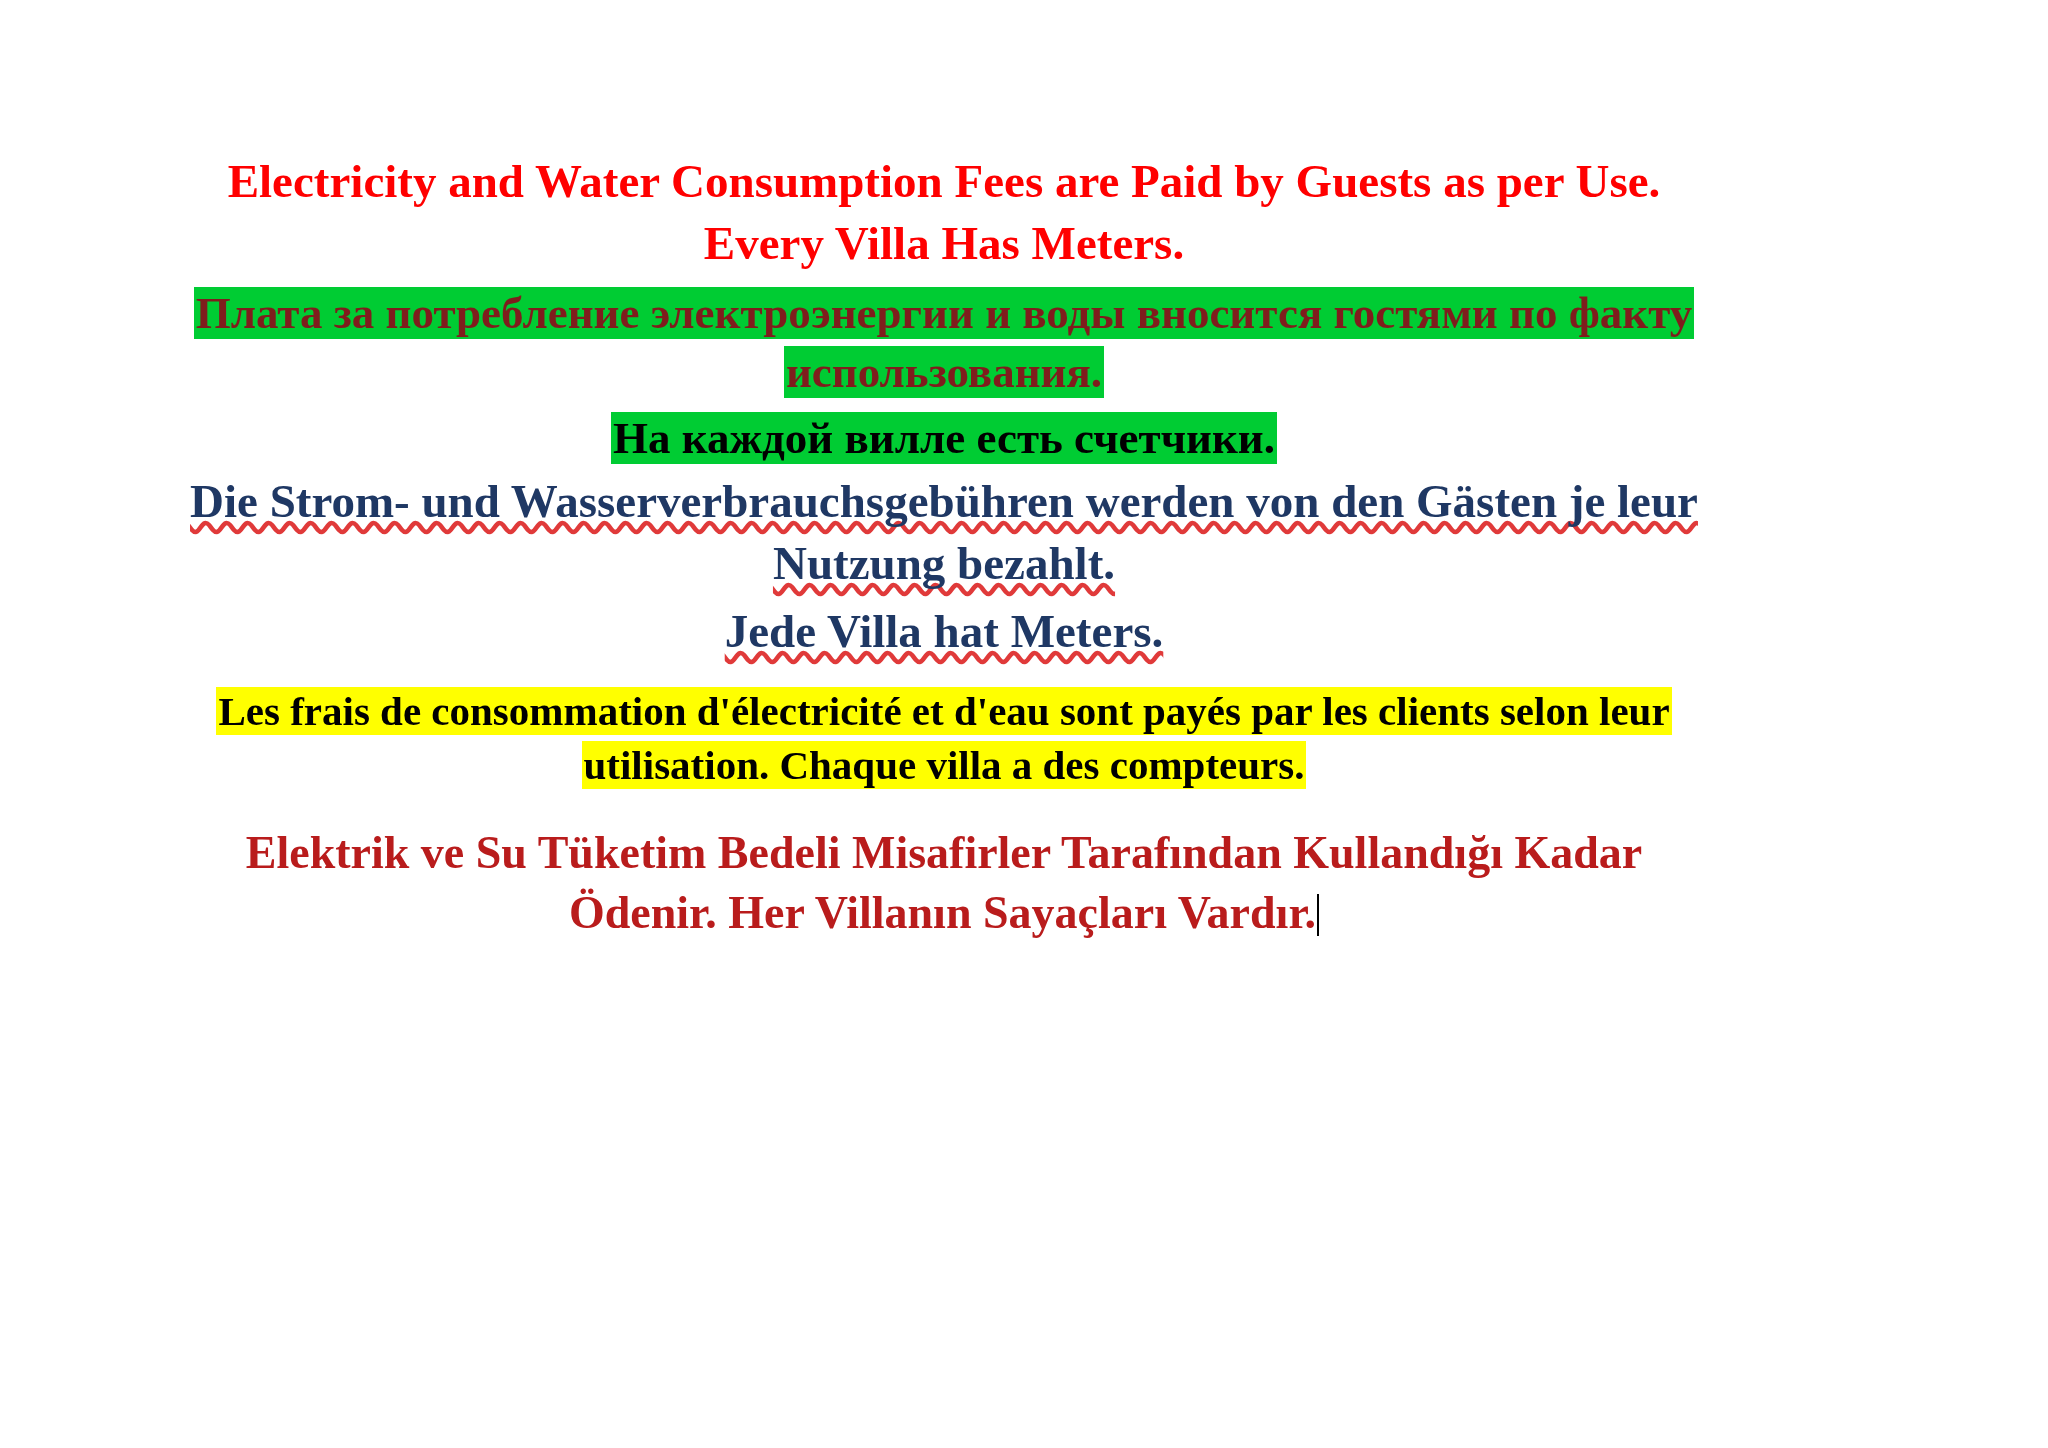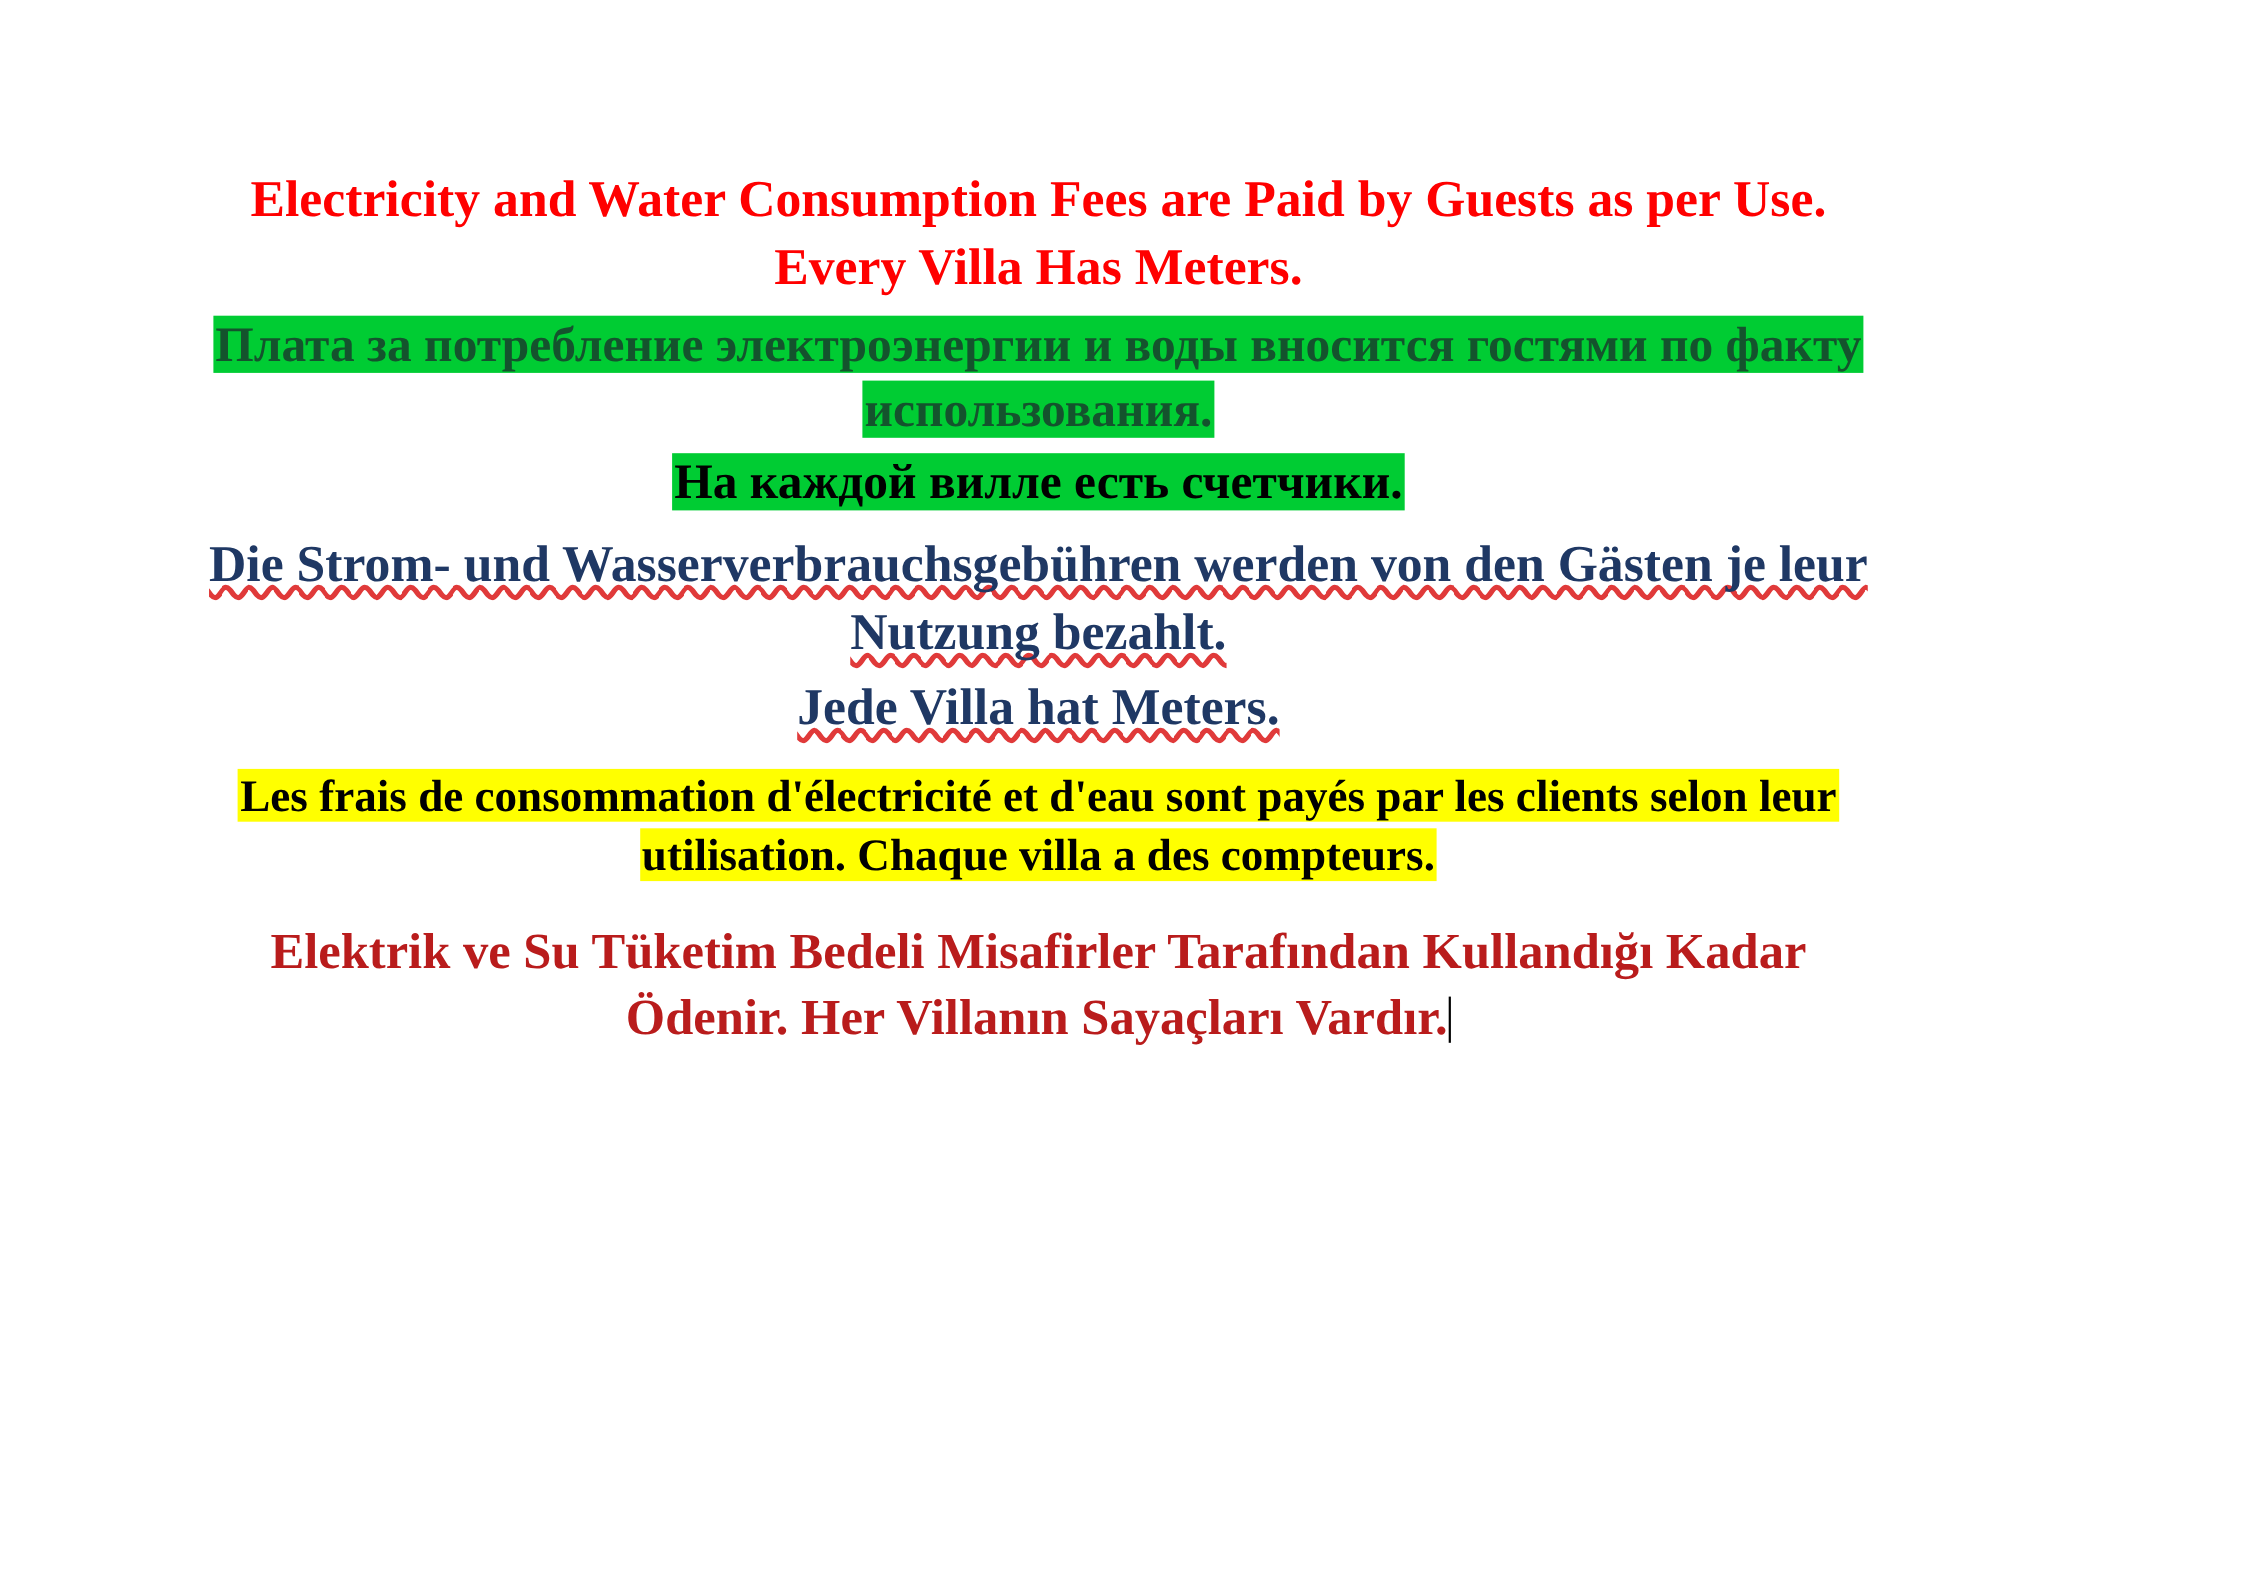--- a/index.html
+++ b/index.html
@@ -24,35 +24,35 @@
     text-align: center;
     font-weight: bold;
     line-height: 1.32;
   }
   .para-en {
     color: #ff0000;
     font-size: 47px;
     margin: 0 0 10px 0;
   }
   .para-ru {
-    color: #14532d;
+    color: #7f1d1d;
     font-size: 45px;
     margin: 0 0 6px 0;
   }
   .para-ru .hl,
   .para-ru-2 .hl {
     background: #00cc33;
     padding: 1px 2px;
     box-decoration-break: clone;
     -webkit-box-decoration-break: clone;
   }
   .para-ru-2 {
     color: #000000;
     font-size: 45px;
-    margin: 0 0 14px 0;
+    margin: 0 0 2px 0;
   }
   .para-de {
     color: #1f3864;
     font-size: 47px;
     margin: 0 0 6px 0;
   }
   .para-de-2 {
     color: #1f3864;
     font-size: 47px;
     margin: 0 0 22px 0;

